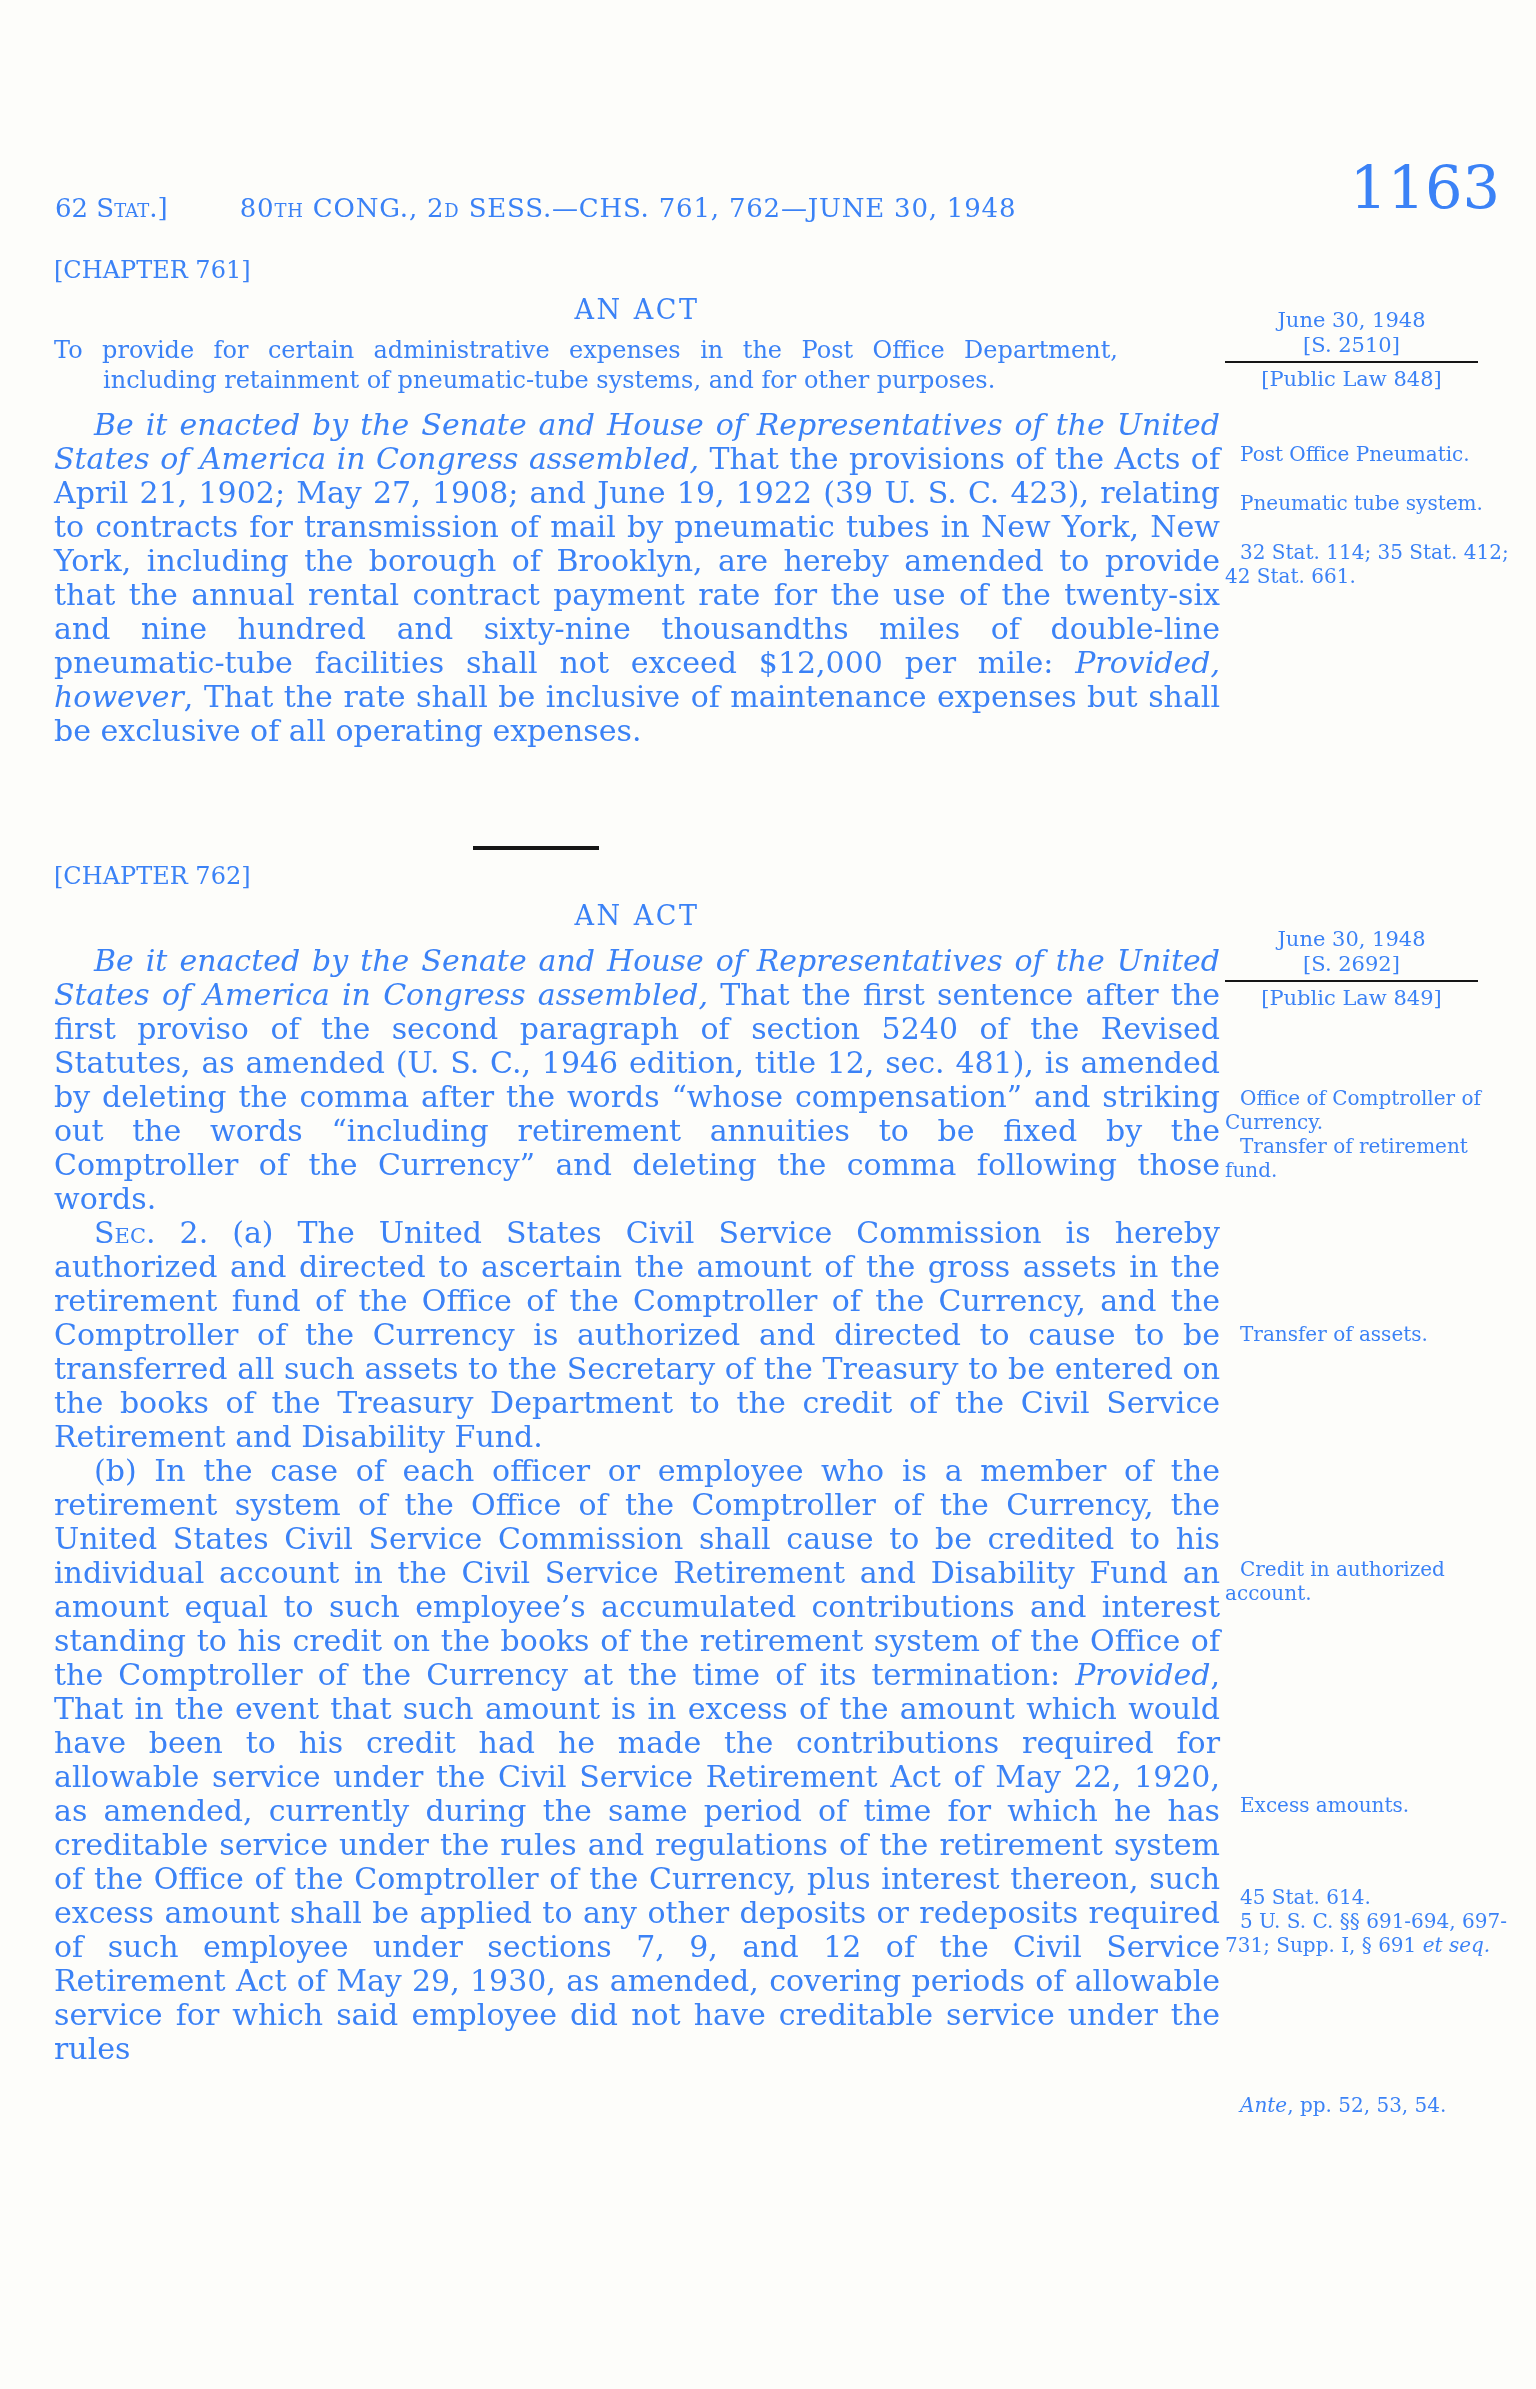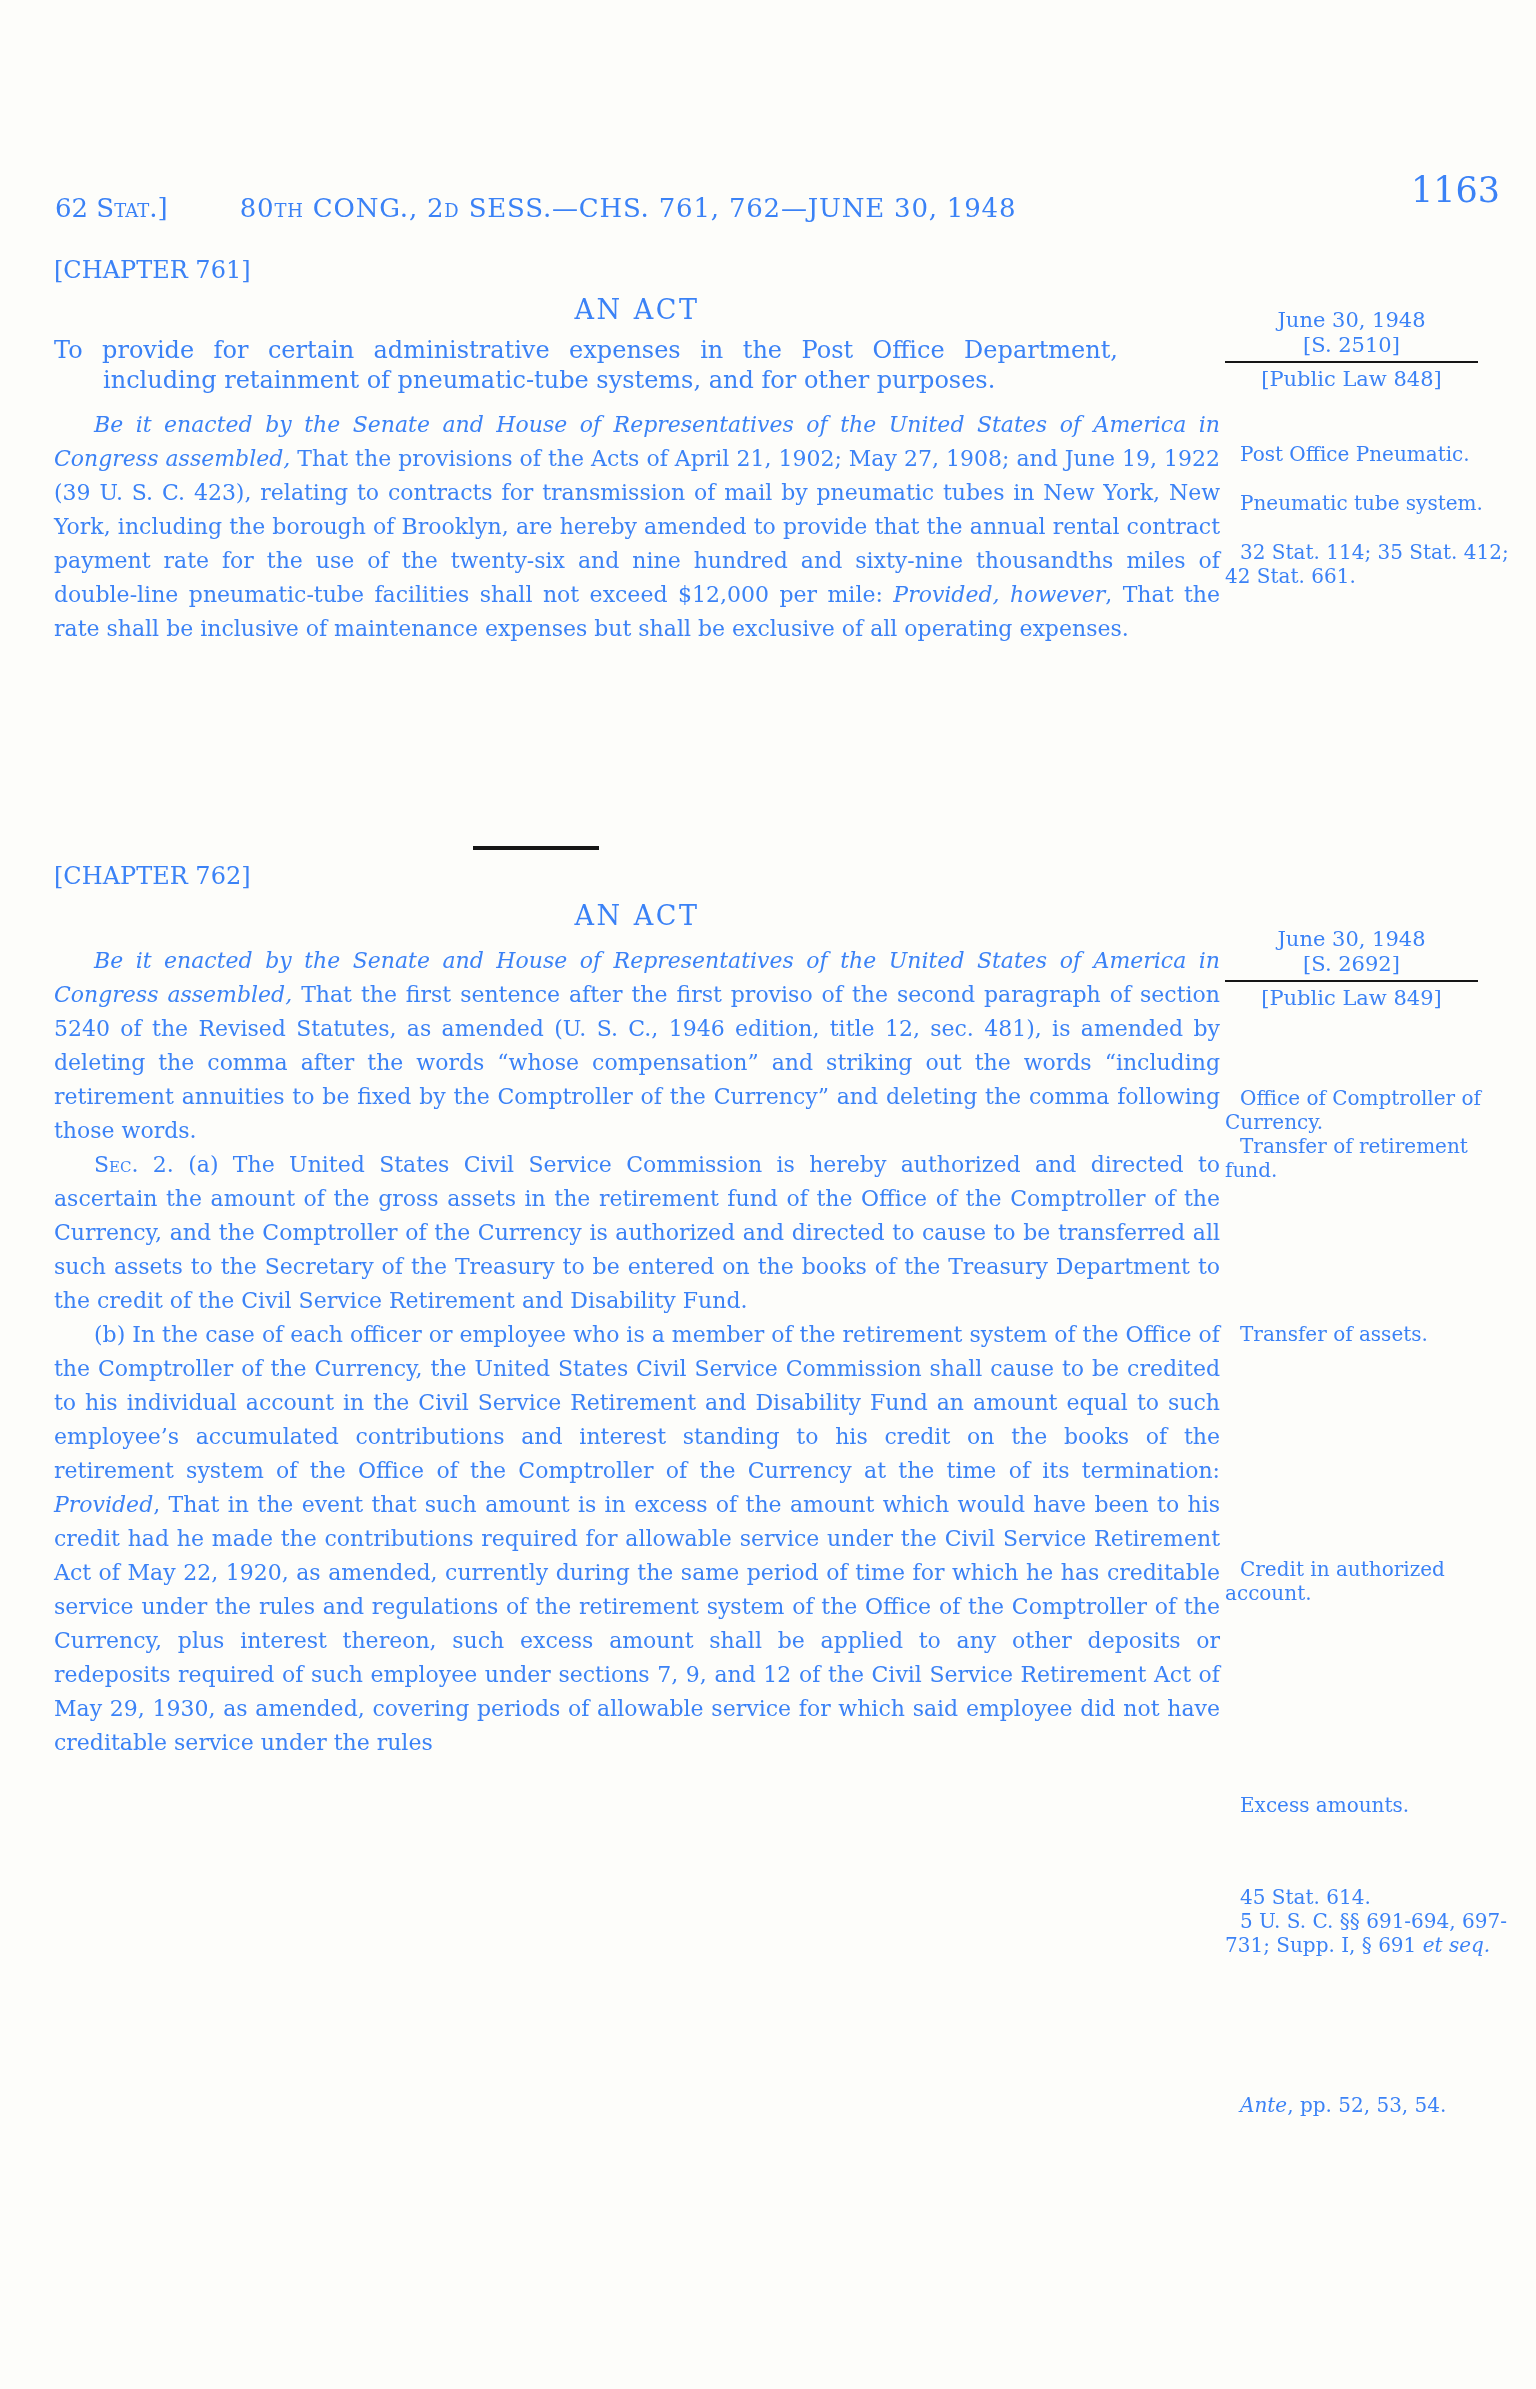--- a/index.html
+++ b/index.html
@@ -14,35 +14,35 @@
     color: #3b82f6;
     font-family: "DejaVu Serif", serif;
     overflow: hidden;
   }
   .smallcaps { font-variant: small-caps; }
   em { font-style: italic; }
 
   
   .stat-ref { position: absolute; top: 193px; left: 55px; font-size: 26px; white-space: nowrap; }
   .session  { position: absolute; top: 193px; left: 142px; width: 972px; text-align: center; font-size: 26px; letter-spacing: 0.8px; white-space: nowrap; }
-  .page-num { position: absolute; top: 170px; right: 37px; font-size: 35px; margin-left: 40px; }
+  .page-num { position: absolute; top: 154px; right: 37px; font-size: 59px; margin-left: 40px; }
 
   
   .chapter { position: absolute; left: 54px; width: 1166px; }
   #ch761 { top: 256px; }
   #ch762 { top: 841px; }
   .chapter-label { font-size: 24px; }
   .act-heading { margin: 10px 0 0; text-align: center; font-size: 27px; font-weight: normal; letter-spacing: 2.5px; }
   .act-title {
     margin: 10px 0 0; max-width: 1064px;
     font-size: 24px; line-height: 30px;
     padding-left: 49px; text-indent: -49px;
     text-align: justify;
   }
-  .bp { margin: 0; font-size: 22px; line-height: 34px; text-align: justify; text-indent: 40px; }
+  .bp { margin: 0; font-size: 30px; line-height: 34px; text-align: justify; text-indent: 40px; }
   .bp.first { margin-top: 13.4px; }
   .approved { margin: 11.7px 0 0; font-size: 30px; line-height: 34px; text-indent: 40px; }
   .divider { width: 126px; height: 4.2px; background: #161616; margin: 5px 0 11.7px 419px; }
 
   
   .note {
     position: absolute; left: 1225px; width: 288px;
     font-size: 20px; line-height: 24px;
     text-indent: 15px; text-align: left;
   }

